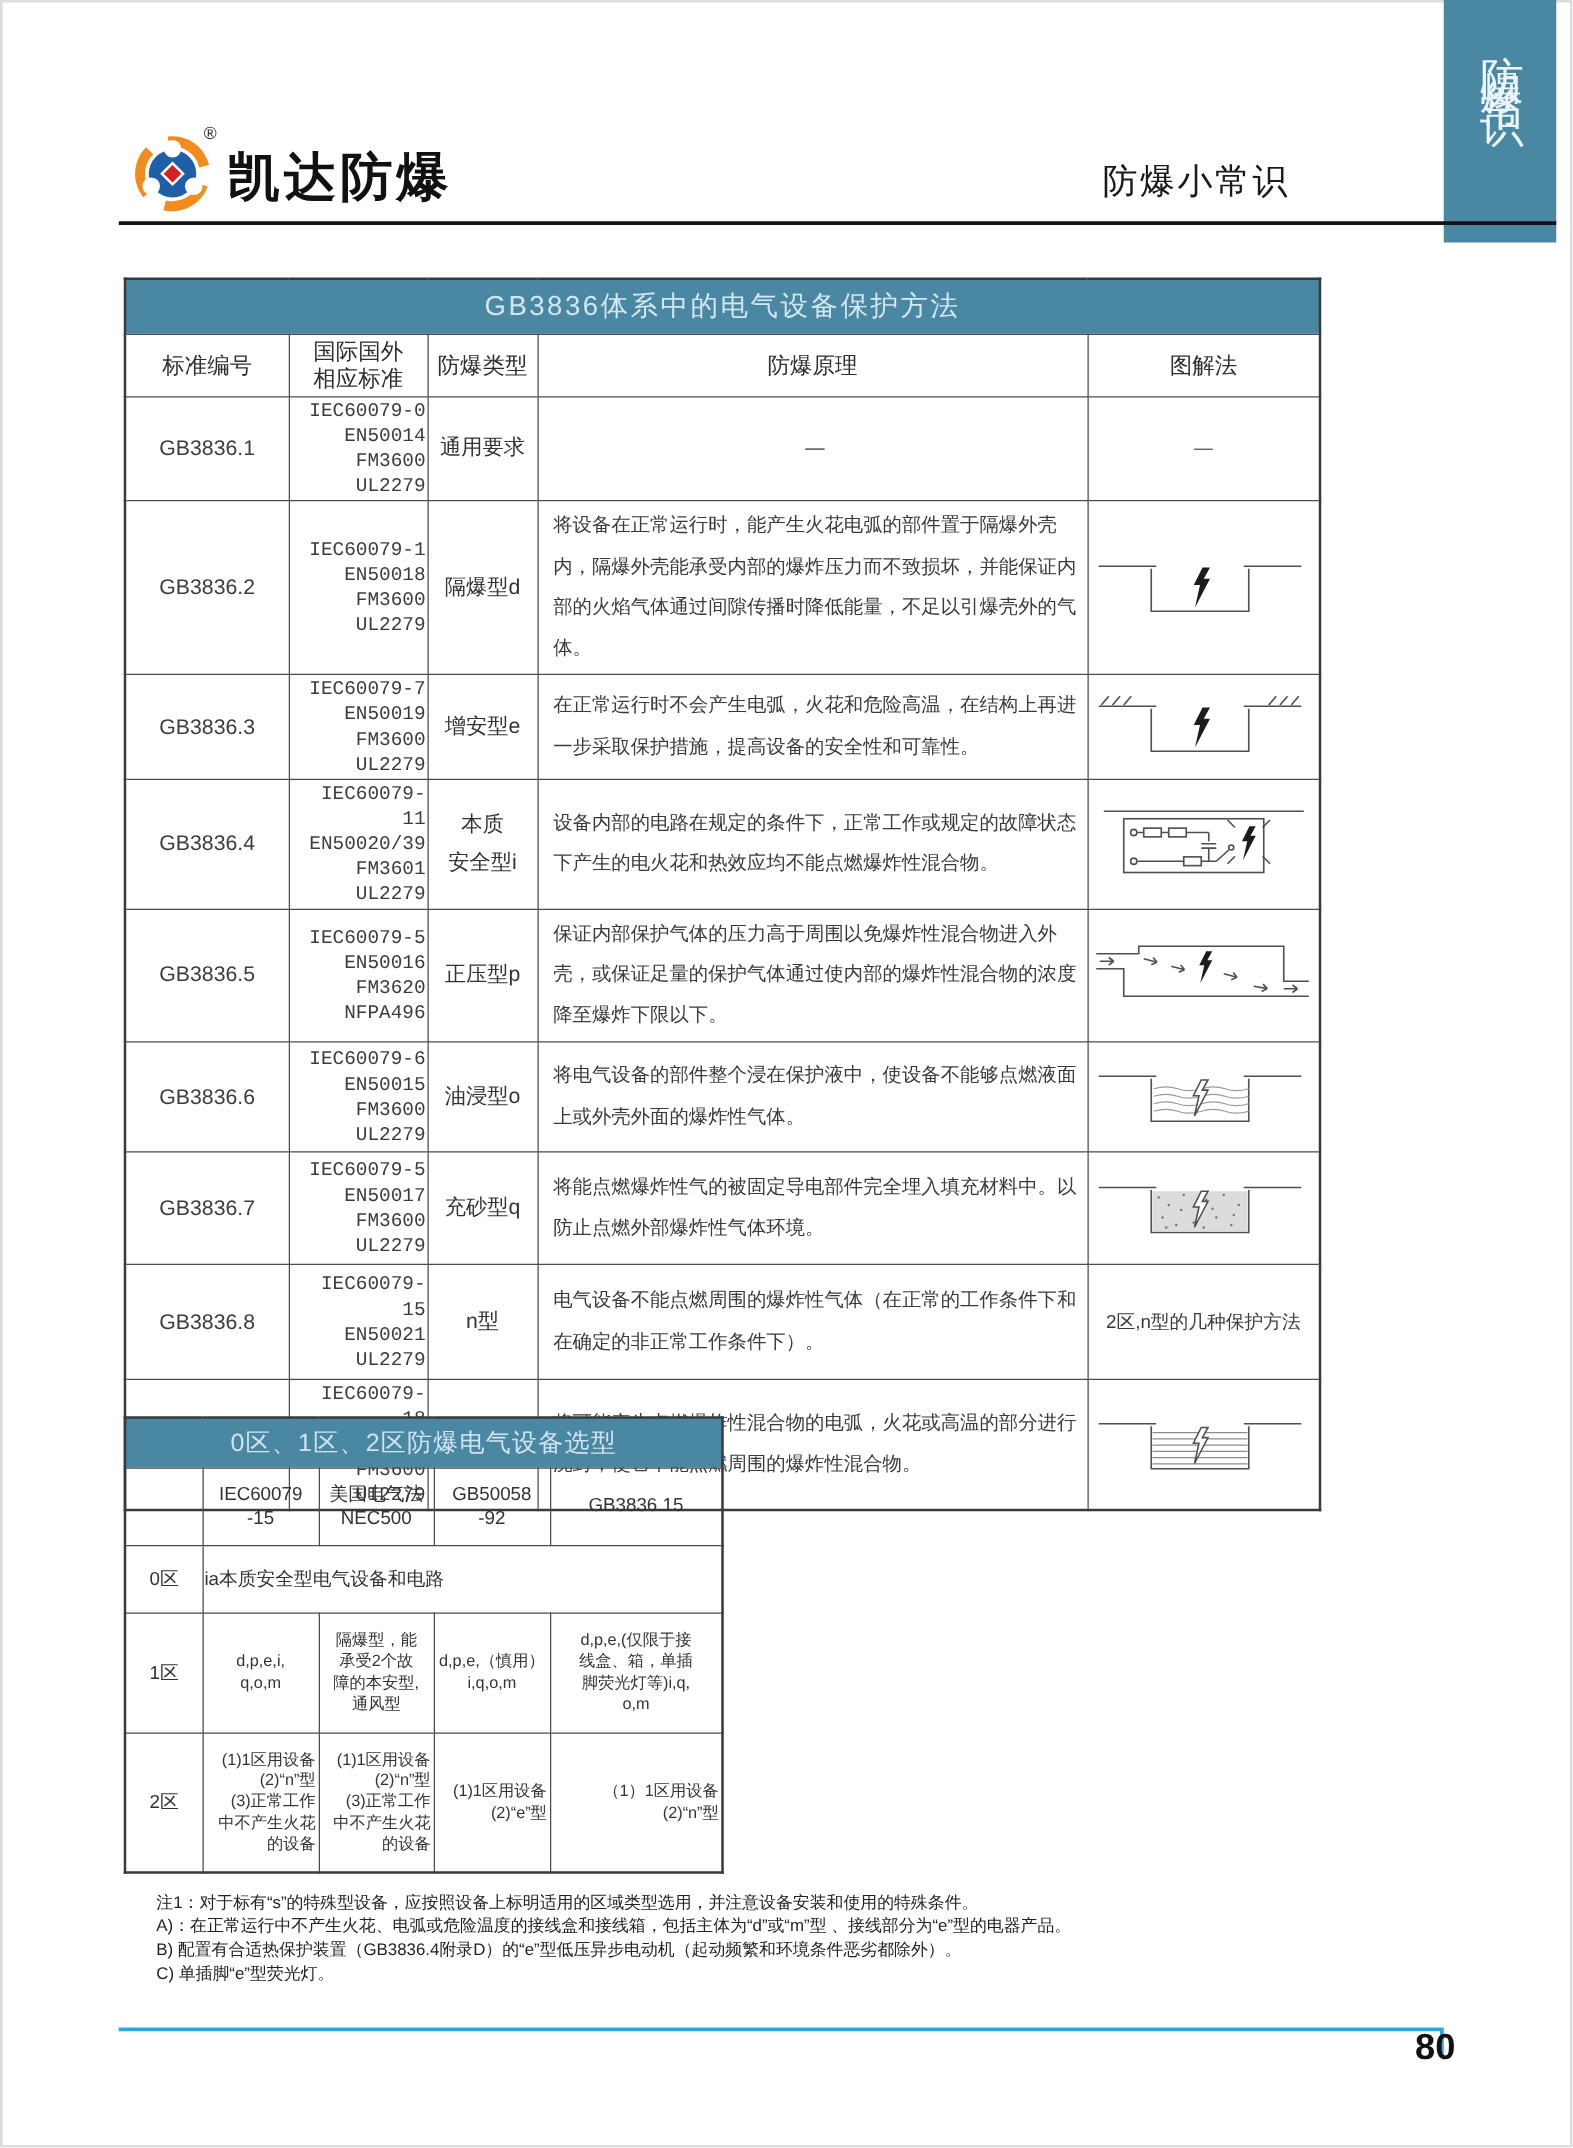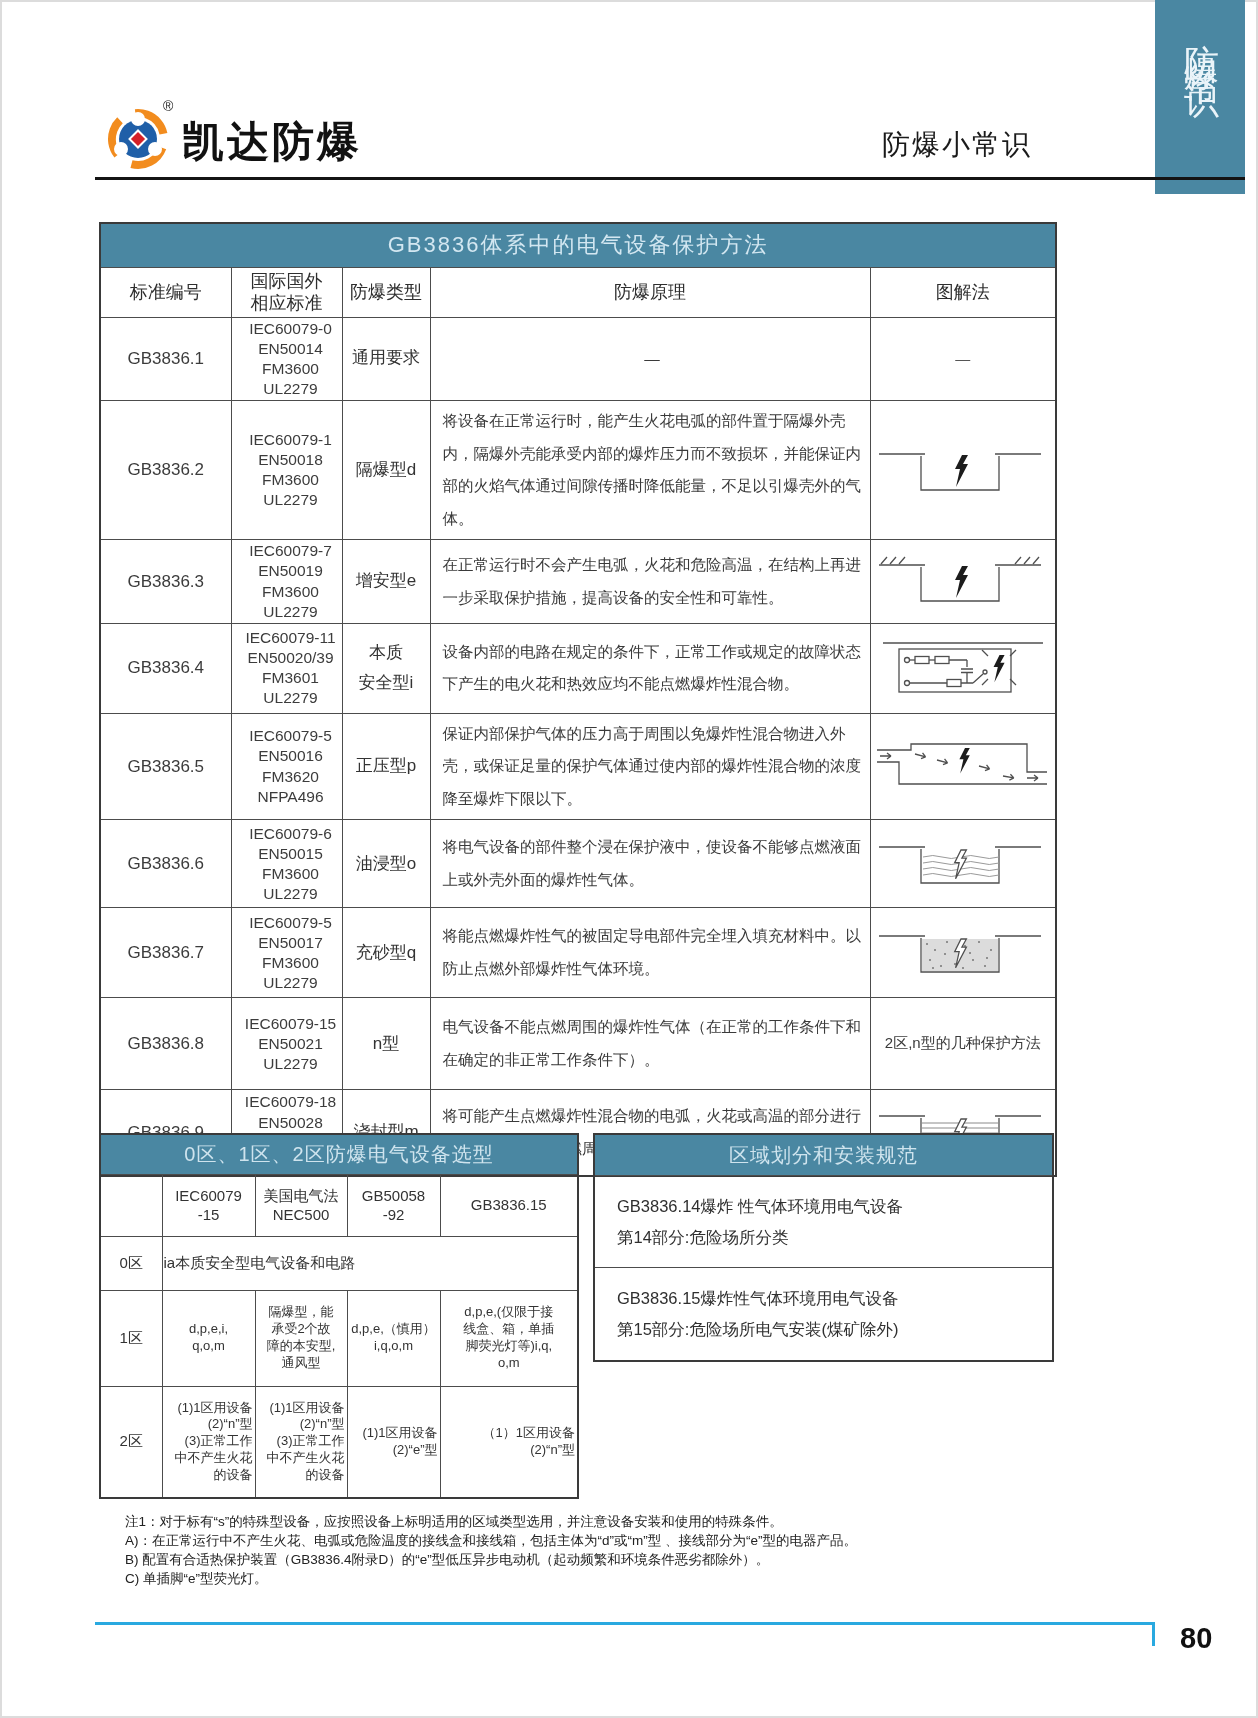--- a/index.html
+++ b/index.html
@@ -21,22 +21,22 @@
   .header-rule{position:absolute;left:95px;top:177px;width:1150px;height:3px;background:#141414;}
   
   table{border-collapse:collapse;table-layout:fixed;}
   .mtable{position:absolute;left:99px;top:222px;width:956px;border:2px solid #3a3a3a;}
   .mtable th,.mtable td{border:1px solid #4c4c4c;box-sizing:border-box;vertical-align:middle;}
   .mt-title{height:44px;background:var(--teal,#4a87a2);color:#d3e7f1;font-size:22px;
             font-weight:400;letter-spacing:2px;text-align:center;}
   .mt-head th{height:50px;font-size:18px;font-weight:400;color:#2e2e2e;text-align:center;
             white-space:pre-line;line-height:1.25;}
   .c-std{font-size:17px;color:#3c3c3c;text-align:center;}
-  .c-intl{font-size:15.5px;color:#3c3c3c;text-align:center;padding-left:9px;
-          white-space:pre-line;line-height:1.3;}
+  .c-intl{font-size:15.5px;color:#3c3c3c;text-align:right;padding-left:9px;
+          white-space:pre-line;line-height:1.3;font-family:Liberation Mono, monospace;}
   .c-type{font-size:17px;color:#333;text-align:center;white-space:pre-line;line-height:1.8;}
   .c-prin{font-size:15.5px;color:#3a3a3a;text-align:left;padding:4px 8px 4px 12px;
           line-height:2.1;}
   .c-prin.center{text-align:center;}
   .c-diag{text-align:center;color:#3a3a3a;font-size:15px;padding:0 4px;}
   .c-diag.diag-text{font-size:15px;}
   .dash{font-size:15px;color:#555;}
   
   .stable{position:absolute;left:99px;top:1133px;width:478px;border:2px solid #3a3a3a;}
   .stable th,.stable td{border:1px solid #4c4c4c;box-sizing:border-box;vertical-align:middle;}
@@ -60,21 +60,21 @@
           color:#2f2f2f;white-space:pre-line;line-height:1.85;box-sizing:border-box;}
   .rp-row.first{border-bottom:1px solid #4c4c4c;}
   
   .notes{position:absolute;left:97px;top:1512px;width:1010px;margin-left:28px;}
   .note-line{font-size:13.5px;line-height:1.42;color:#222;}
   
   .footer-line{position:absolute;left:95px;top:1622px;width:1057px;height:3px;
           background:var(--footer-blue,#29a9e0);}
   .footer-tick{position:absolute;left:1152px;top:1622px;width:3px;height:24px;
           background:var(--footer-blue,#29a9e0);}
-  .page-num{position:absolute;left:1180px;top:1622px;font-size:29px;font-weight:700;color:#111;}
+  .page-num{position:absolute;left:1132px;top:1622px;font-size:29px;font-weight:700;color:#111;}
 </style>
 </head>
 <body>
 
 <div class="page">
 
   <div class="side-tab">
     <div class="vtext">防爆常识</div>
   </div>
 
@@ -350,27 +350,20 @@
 中不产生火花
 的设备</td>
           <td class="sel-cell left">(1)1区用设备
 (2)“e”型</td>
           <td class="sel-cell left">（1）1区用设备
 (2)“n”型</td>
         </tr>
       </tbody>
   </table>
 
-  <div class="rpanel">
-    <div class="rp-title">区域划分和安装规范</div>
-    <div class="rp-row first">GB3836.14爆炸 性气体环境用电气设备
-第14部分:危险场所分类</div>
-    <div class="rp-row">GB3836.15爆炸性气体环境用电气设备
-第15部分:危险场所电气安装(煤矿除外)</div>
-  </div>
 
   <div class="notes">
       <div class="note-line">注1：对于标有“s”的特殊型设备，应按照设备上标明适用的区域类型选用，并注意设备安装和使用的特殊条件。</div>
       <div class="note-line">A)：在正常运行中不产生火花、电弧或危险温度的接线盒和接线箱，包括主体为“d”或“m”型 、接线部分为“e”型的电器产品。</div>
       <div class="note-line">B) 配置有合适热保护装置（GB3836.4附录D）的“e”型低压异步电动机（起动频繁和环境条件恶劣都除外）。</div>
       <div class="note-line">C) 单插脚“e”型荧光灯。</div>
     </div>
 
   <div class="footer-line"></div>
   <div class="footer-tick"></div>

